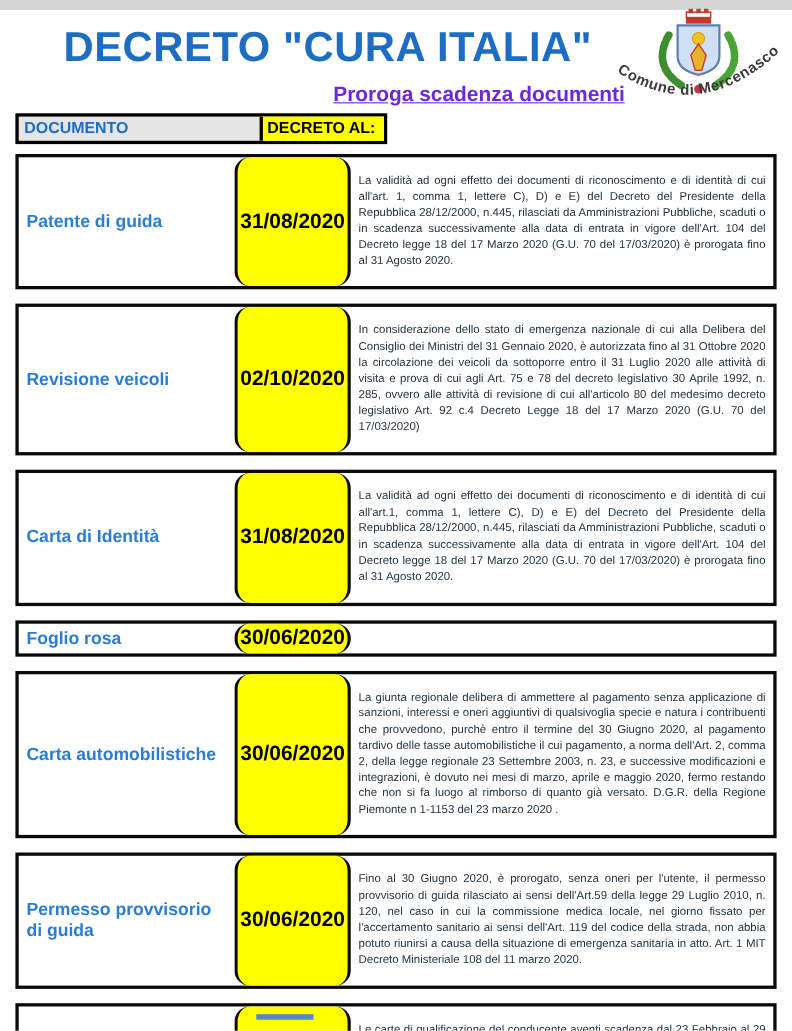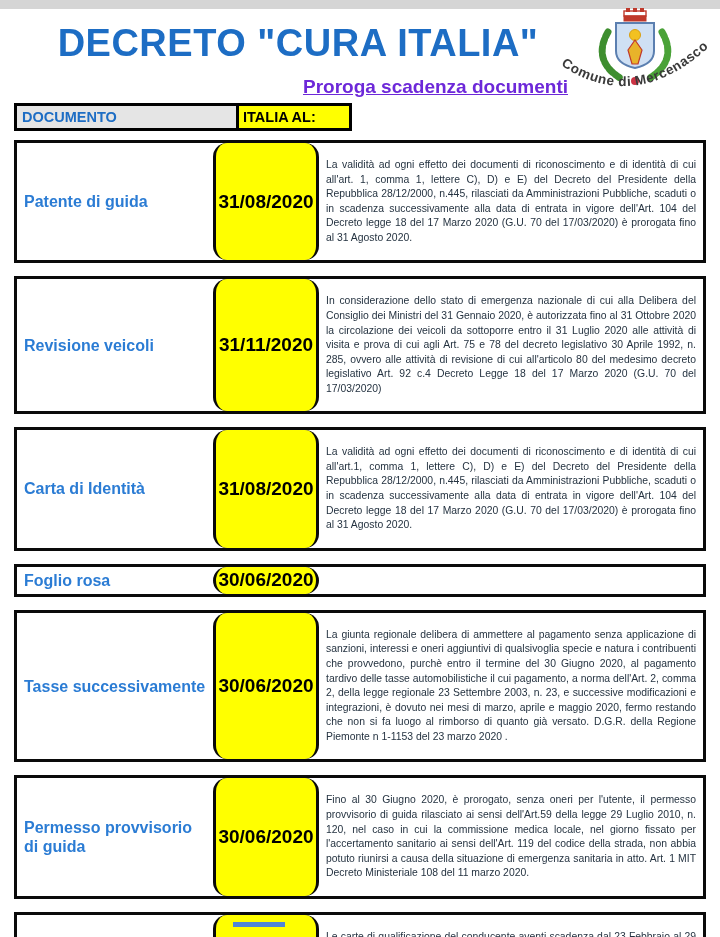--- a/index.html
+++ b/index.html
@@ -79,50 +79,50 @@
   <defs>
       <path id="cap-arc" d="M5 60 Q 81 112 156 42" fill="none"></path>
     </defs>
   <text font-size="13.5" font-weight="bold" fill="#3a3a3a" letter-spacing="0.6" font-family="Liberation Sans, sans-serif">
     <textPath href="#cap-arc" startOffset="2">Comune di Mercenasco</textPath>
   </text>
 </svg>
 
 <div class="hdr-row">
   <div class="hdr-doc">DOCUMENTO</div>
-  <div class="hdr-pro">ITALIA AL:</div>
+  <div class="hdr-pro">DECRETO AL:</div>
 </div>
 
 <div class="rows">
 
   <div class="row">
     <div class="cell-label">Patente di guida</div>
     <div class="cell-date">31/08/2020</div>
     <div class="cell-desc">La validità ad ogni effetto dei documenti di riconoscimento e di identità di cui all'art. 1, comma 1, lettere C), D) e E) del Decreto del Presidente della Repubblica 28/12/2000, n.445, rilasciati da Amministrazioni Pubbliche, scaduti o in scadenza successivamente alla data di entrata in vigore dell'Art. 104 del Decreto  legge 18 del  17 Marzo 2020 (G.U. 70 del 17/03/2020) è prorogata fino al 31 Agosto 2020.</div>
   </div>
 
   <div class="row">
     <div class="cell-label">Revisione veicoli</div>
-    <div class="cell-date">31/11/2020</div>
+    <div class="cell-date">02/10/2020</div>
     <div class="cell-desc">In considerazione dello stato di emergenza nazionale di cui alla Delibera del Consiglio dei Ministri del 31 Gennaio 2020, è autorizzata fino al 31 Ottobre 2020 la circolazione dei veicoli da sottoporre entro il 31 Luglio 2020 alle attività di visita e prova di cui agli Art. 75 e 78 del decreto legislativo 30 Aprile 1992, n. 285, ovvero alle attività di revisione di cui all'articolo 80 del medesimo decreto legislativo Art. 92 c.4  Decreto Legge 18 del 17 Marzo 2020 (G.U. 70 del 17/03/2020)</div>
   </div>
 
   <div class="row">
     <div class="cell-label">Carta di Identità</div>
     <div class="cell-date">31/08/2020</div>
     <div class="cell-desc">La validità ad ogni effetto dei documenti di riconoscimento e di identità di cui all'art.1, comma 1, lettere C), D) e E) del Decreto del Presidente della Repubblica 28/12/2000, n.445, rilasciati da Amministrazioni Pubbliche, scaduti o in scadenza successivamente alla data di entrata in vigore dell'Art. 104 del Decreto  legge 18 del  17 Marzo 2020 (G.U. 70 del 17/03/2020) è prorogata fino al 31 Agosto 2020.</div>
   </div>
 
   <div class="row">
     <div class="cell-label">Foglio rosa</div>
     <div class="cell-date">30/06/2020</div>
   </div>
 
   <div class="row">
-    <div class="cell-label">Tasse successivamente</div>
+    <div class="cell-label">Carta automobilistiche</div>
     <div class="cell-date">30/06/2020</div>
     <div class="cell-desc">La giunta regionale delibera di ammettere al pagamento senza applicazione di sanzioni, interessi e oneri aggiuntivi di qualsivoglia specie e natura i contribuenti che provvedono, purchè entro il termine del 30 Giugno 2020, al pagamento tardivo delle tasse automobilistiche il cui pagamento, a norma dell'Art. 2, comma 2, della legge regionale 23 Settembre 2003, n. 23, e successive modificazioni e integrazioni, è dovuto nei mesi di marzo, aprile e maggio 2020, fermo restando che non si fa luogo al rimborso di quanto già versato. D.G.R. della Regione Piemonte n 1-1153 del 23 marzo 2020 .</div>
   </div>
 
   <div class="row">
     <div class="cell-label">Permesso provvisorio di guida</div>
     <div class="cell-date">30/06/2020</div>
     <div class="cell-desc">Fino al 30 Giugno 2020, è prorogato, senza oneri per l'utente, il permesso provvisorio di guida rilasciato ai sensi dell'Art.59 della legge 29 Luglio 2010, n. 120, nel caso in cui la commissione medica locale, nel giorno fissato per l'accertamento sanitario ai sensi dell'Art. 119 del codice della strada, non abbia potuto riunirsi a causa della situazione di emergenza sanitaria in atto. Art. 1 MIT Decreto Ministeriale  108 del 11 marzo 2020.</div>
   </div>
 

